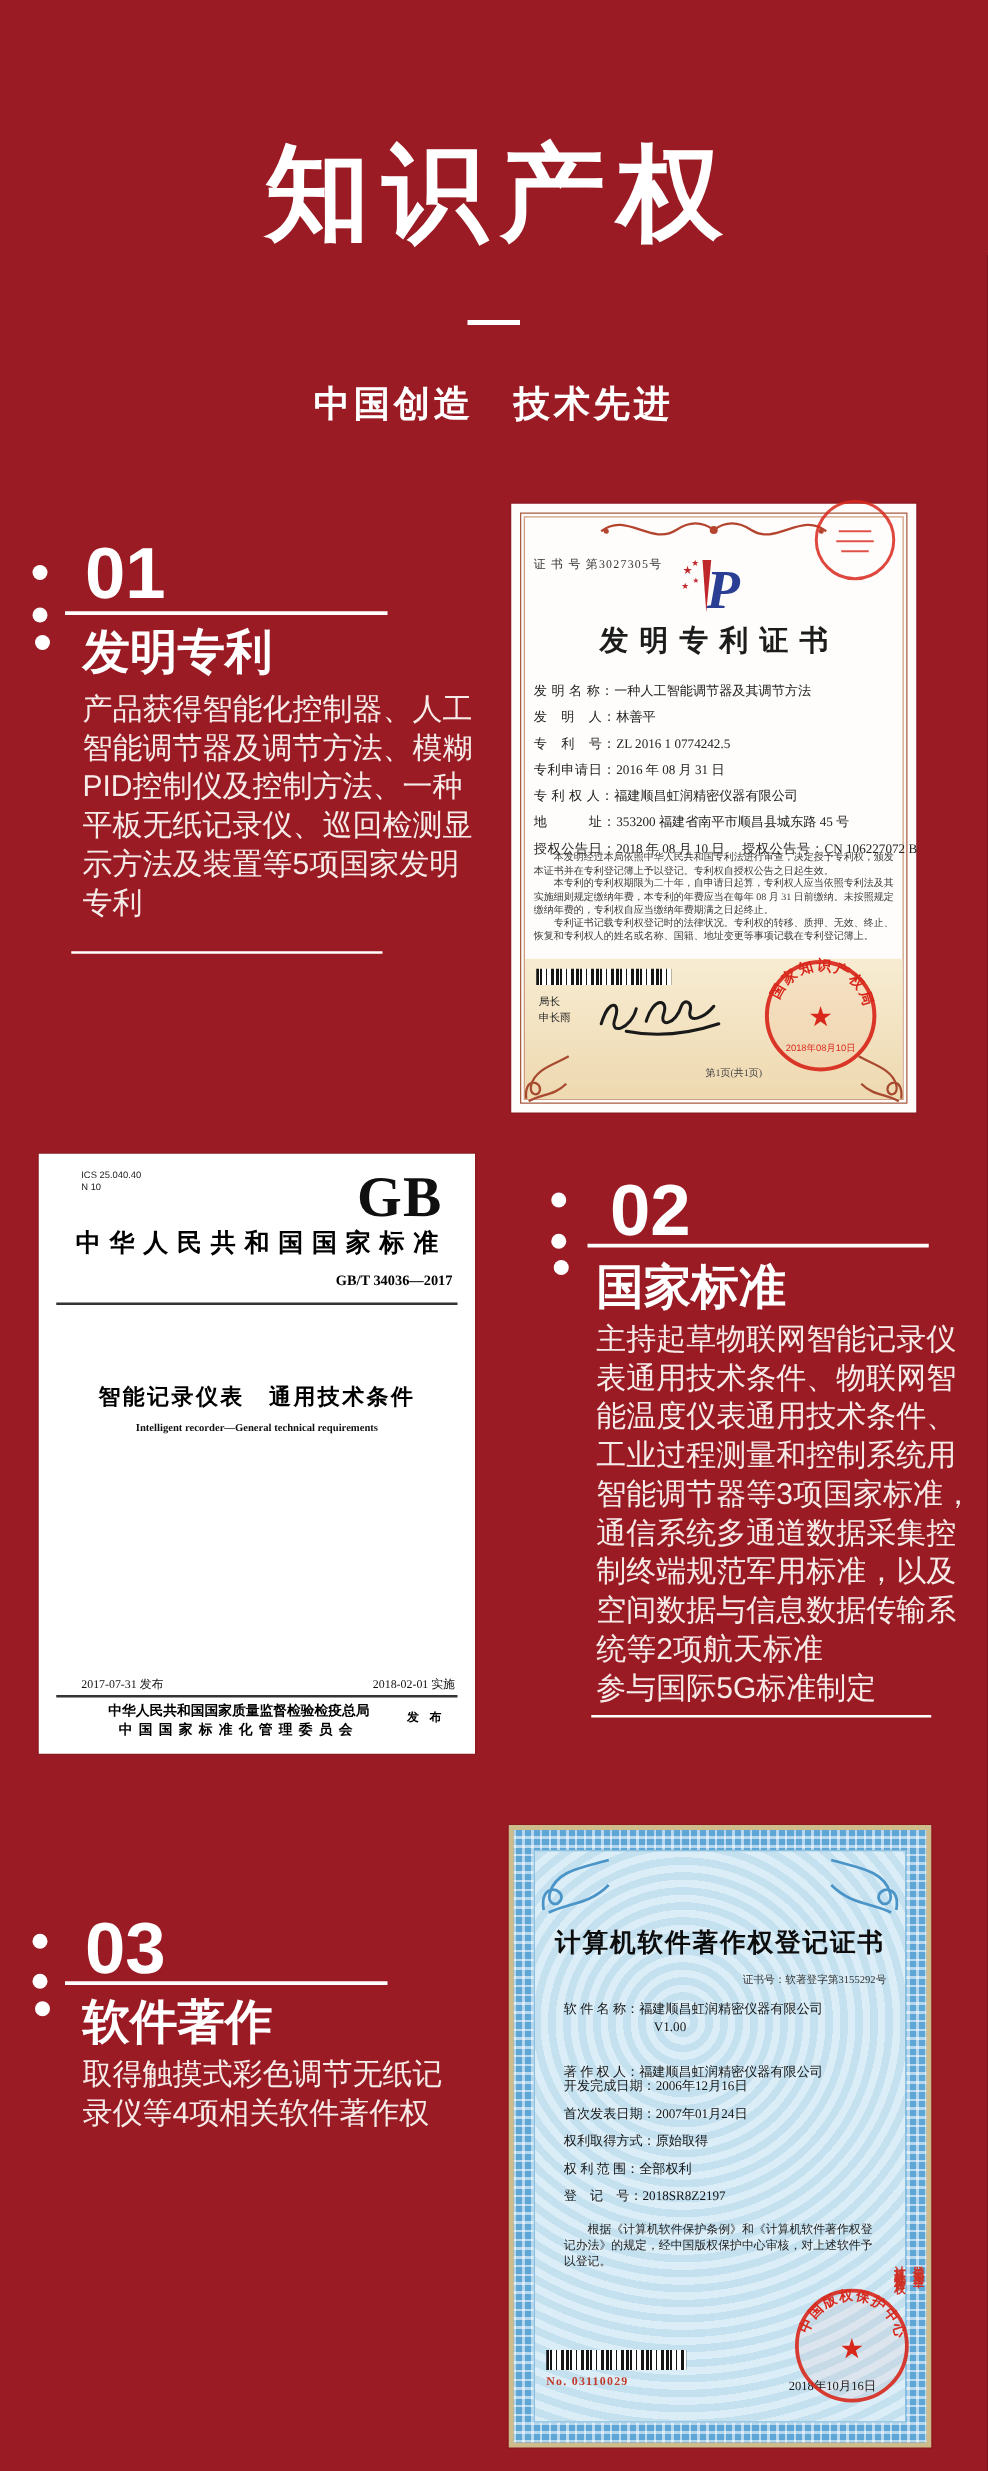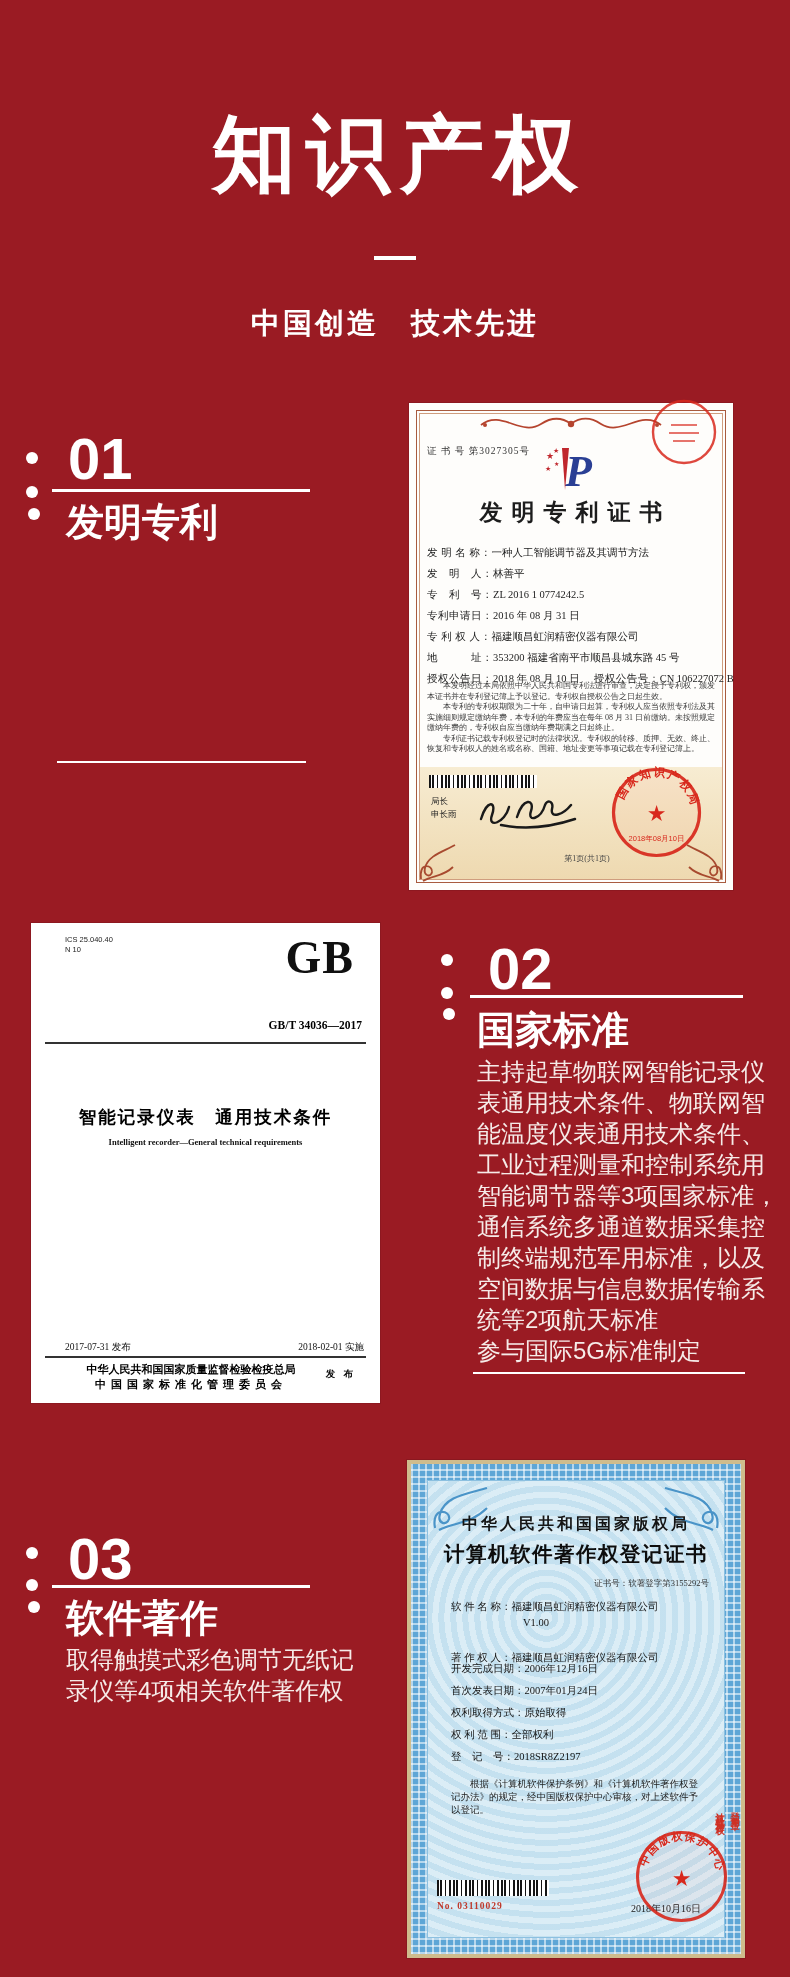--- a/index.html
+++ b/index.html
@@ -91,20 +91,21 @@
   <div class="abs hero-title">知识产权</div>
   <div class="abs hero-dash"></div>
   <div class="abs hero-subtitle">中国创造　技术先进</div>
 
   <span class="dot" style="left:26px;top:452px;"></span>
   <span class="dot" style="left:26px;top:486px;"></span>
   <span class="dot" style="left:28px;top:508px;"></span>
   <div class="abs sec-num" style="left:68px;top:430px;">01</div>
   <div class="abs sec-rule" style="left:52px;top:489px;width:258px;"></div>
   <div class="abs sec-head" style="left:66px;top:502px;">发明专利</div>
+  <div class="abs sec-body" style="left:66px;top:552px;width:318px;">产品获得智能化控制器、人工智能调节器及调节方法、模糊PID控制仪及控制方法、一种平板无纸记录仪、巡回检测显示方法及装置等5项国家发明专利</div>
   <div class="abs sec-underline" style="left:57px;top:761px;width:249px;"></div>
 
   <div class="abs cert1">
     <div class="abs cert1-frame"></div>
     <div class="abs cert1-frame2"></div>
     <div class="abs cert1-tan"></div>
 
     <svg class="abs" style="left:62px;top:10px;" width="200" height="22" viewBox="0 0 200 22">
       <path d="M10,12 C30,-4 50,24 70,11 C82,3 92,5 100,11 C108,5 118,3 130,11 C150,24 170,-4 190,12" fill="none" stroke="#b5442e" stroke-width="1.8"></path>
       <circle cx="100" cy="11" r="3.2" fill="#b5442e"></circle>
@@ -180,20 +181,21 @@
       <path d="M4,38 C2,20 16,24 15,31 C14,37 6,35 8,27 C11,14 28,10 38,4 M6,40 C16,34 26,36 36,26" fill="none" stroke="#a84a2f" stroke-width="1.8"></path>
     </svg>
   </div>
 
   <div class="abs gbdoc">
     <div class="abs gb-ics">
       <div>ICS 25.040.40</div>
       <div>N 10</div>
     </div>
     <div class="abs serif gb-logo">GB</div>
+    <div class="abs serif gb-heading">中华人民共和国国家标准</div>
     <div class="abs serif gb-stdno">GB/T 34036—2017</div>
     <div class="abs gb-line" style="top:119px;"></div>
     <div class="abs serif gb-title">智能记录仪表　通用技术条件</div>
     <div class="abs serif gb-en">Intelligent recorder—General technical requirements</div>
     <div class="abs serif gb-date" style="left:34px;">2017-07-31 发布</div>
     <div class="abs serif gb-date" style="right:16px;">2018-02-01 实施</div>
     <div class="abs gb-line" style="top:433px;"></div>
     <div class="abs serif gb-issuers">
       <div>中华人民共和国国家质量监督检验检疫总局</div>
       <div class="gb-issuer2">中国国家标准化管理委员会</div>
@@ -225,21 +227,20 @@
     <div class="abs cert3-band"></div>
     <div class="abs cert3-inner"></div>
 
     <svg class="abs" style="left:24px;top:24px;" width="60" height="48" viewBox="0 0 60 48">
       <path d="M4,44 C0,22 20,26 18,35 C16,42 6,40 9,30 C14,12 36,10 56,4 M8,46 C24,38 40,40 56,24" fill="none" stroke="#4a94c8" stroke-width="2.2"></path>
     </svg>
     <svg class="abs" style="right:24px;top:24px;transform:scaleX(-1);" width="60" height="48" viewBox="0 0 60 48">
       <path d="M4,44 C0,22 20,26 18,35 C16,42 6,40 9,30 C14,12 36,10 56,4 M8,46 C24,38 40,40 56,24" fill="none" stroke="#4a94c8" stroke-width="2.2"></path>
     </svg>
 
-    <div class="abs serif c3-org">中华人民共和国国家版权局</div>
     <div class="abs serif c3-title">计算机软件著作权登记证书</div>
     <div class="abs serif c3-certno">证书号：软著登字第3155292号</div>
 
     <div class="abs serif c3row" style="top:140px;"><span>软 件 名 称：</span><span>福建顺昌虹润精密仪器有限公司</span></div>
     <div class="abs serif c3row" style="top:157px;padding-left:72px;"><span>V1.00</span></div>
     <div class="abs serif c3row" style="top:180px;margin-top:11px;"><span>著 作 权 人：</span><span>福建顺昌虹润精密仪器有限公司</span></div>
     <div class="abs serif c3row" style="top:202px;"><span>开发完成日期：</span><span>2006年12月16日</span></div>
     <div class="abs serif c3row" style="top:224px;"><span>首次发表日期：</span><span>2007年01月24日</span></div>
     <div class="abs serif c3row" style="top:246px;"><span>权利取得方式：</span><span>原始取得</span></div>
     <div class="abs serif c3row" style="top:268px;"><span>权 利 范 围：</span><span>全部权利</span></div>

